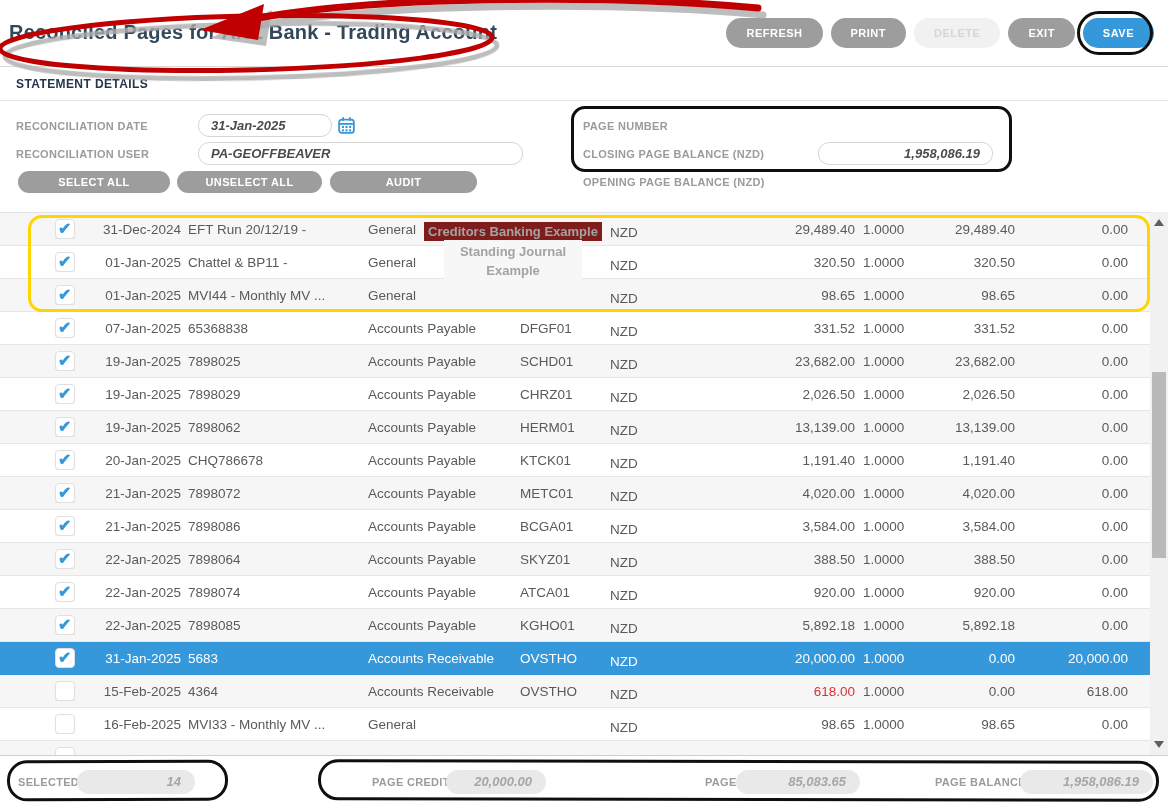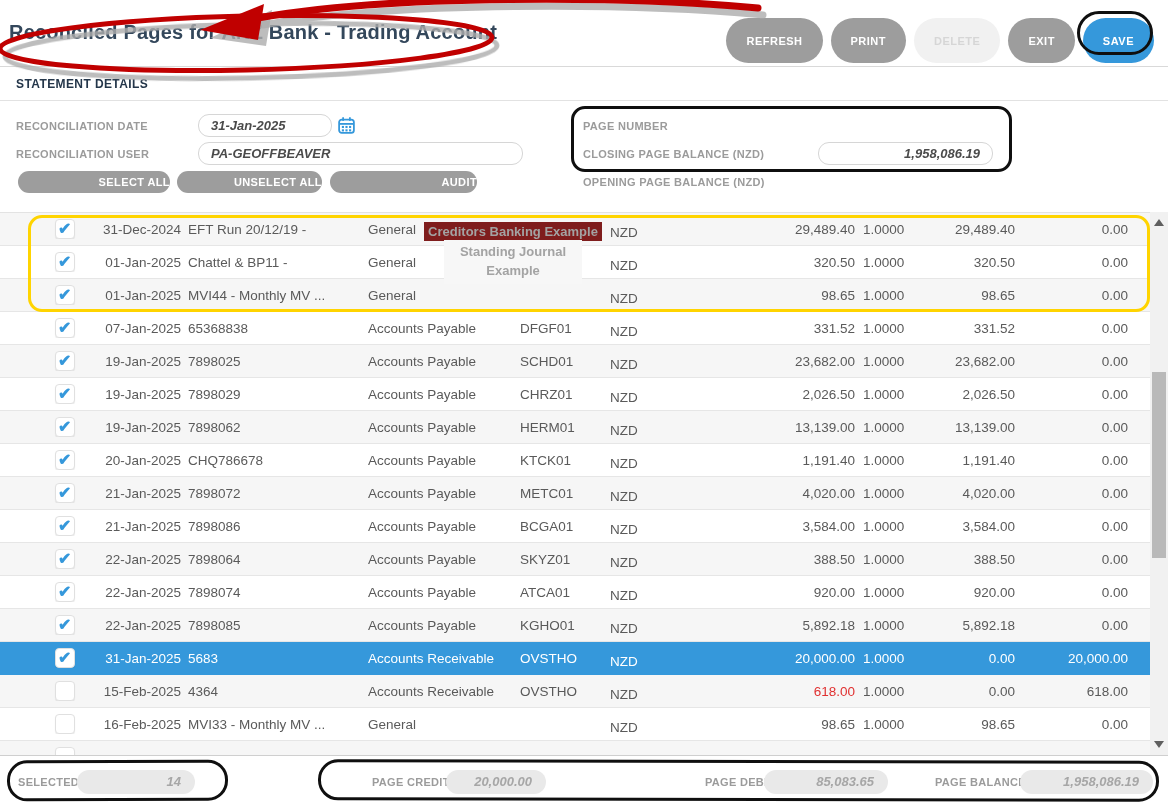--- a/index.html
+++ b/index.html
@@ -6,21 +6,21 @@
   html,body { width:1168px; height:806px; overflow:hidden; background:#fff;
     font-family:"Liberation Sans", sans-serif; }
   .page { position:relative; width:1168px; height:806px; background:#fff; overflow:hidden; }
 
   
   .header { position:absolute; top:0; left:0; width:1168px; height:67px;
     border-bottom:1px solid #d9d9d9; background:#fff; }
   .page-title { position:absolute; left:9px; top:21px; font-size:20px; font-weight:bold;
     color:#33475b; letter-spacing:.2px; }
   .header-buttons { position:absolute; right:14px; top:18px; display:flex; gap:8px; }
-  .btn { border:none; border-radius:999px; height:45px; padding:0 20px; font-size:11px;
+  .btn { border:none; border-radius:999px; height:30px; padding:0 20px; font-size:11px;
     font-weight:bold; letter-spacing:.5px; color:#fff; background:#9d9d9d; cursor:pointer;
     font-family:"Liberation Sans", sans-serif; }
   .btn.disabled { background:#f1f1f1; color:#d6d6d6; }
   .btn.primary { background:#3598db; }
 
   
   .section-bar { position:absolute; top:68px; left:0; width:1168px; height:33px;
     border-bottom:1px solid #e2e2e2; }
   .section-title { position:absolute; left:16px; top:9px; font-size:12px; font-weight:bold;
     color:#24364a; letter-spacing:.4px; }
@@ -29,21 +29,21 @@
   .form-label { position:absolute; font-size:11px; font-weight:bold; color:#9b9b9b;
     letter-spacing:.3px; }
   .field { position:absolute; height:23px; background:#fff; border:1px solid #d6d6d6;
     border-radius:11px; font-size:13px; font-weight:bold; font-style:italic; color:#4b4b4b;
     line-height:21px; padding:0 12px; }
   .field.right { text-align:right; }
   .field.disabled { background:#ebebeb; border-color:#e0e0e0; color:#b3b3b3; }
   .cal-icon { position:absolute; width:19px; height:19px; cursor:pointer; }
   .small-btn { position:absolute; height:22px; border:none; border-radius:999px;
     background:#9d9d9d; color:#fff; font-size:11px; font-weight:bold; letter-spacing:.4px;
-    cursor:pointer; font-family:"Liberation Sans", sans-serif;text-align:right; }
+    cursor:pointer; font-family:"Liberation Sans", sans-serif; }
 
   
   .table-viewport { position:absolute; top:212px; left:0; width:1150px; height:543px;
     overflow:hidden; border-top:1px solid #e3e3e3; }
   .trow { width:1150px; height:33px; display:grid;
     grid-template-columns:90px 95px 180px 150px 90px 55px 195px 60px 100px 113px;
     align-items:center; border-bottom:1px solid #e6e6e6; font-size:13.5px; color:#5a5a5a; }
   .trow.odd { background:#f6f6f6; }
   .trow.even { background:#fff; }
   .trow.selected { background:#3598db; color:#fff; border-bottom-color:#3598db; }
@@ -410,21 +410,21 @@
     <div class="sb-thumb"></div>
     <div class="sb-arrow sb-down"></div>
   </div>
 
   <div class="footer">
     <div class="foot-label" style="left:18px;">SELECTED</div>
     <div class="pill" style="left:77px; width:118px;">14</div>
     <div class="foot-label" style="left:372px;">PAGE CREDITS</div>
     <div class="pill" style="left:446px; width:100px;">20,000.00</div>
     <div class="foot-label" style="left:657px;padding-left:48px;">PAGE DEBITS</div>
-    <div class="pill" style="left:764px; width:124px;">85,083.65</div>
+    <div class="pill" style="left:736px; width:124px;">85,083.65</div>
     <div class="foot-label" style="left:935px;">PAGE BALANCE</div>
     <div class="pill" style="left:1020px; width:133px;">1,958,086.19</div>
   </div>
 
   <svg class="pen-svg" viewBox="0 0 1168 100">
     <g stroke="#adadad" fill="none" stroke-width="5" opacity="0.8" transform="translate(5,7)">
       <ellipse cx="246" cy="44" rx="246" ry="27" transform="rotate(-1.3 246 44)"></ellipse>
       <path d="M 758 8 C 630 -4 390 -6 258 18" stroke-width="7" stroke-linecap="round"></path>
     </g>
     <polygon points="205,31 267,3 261,39" fill="#adadad" opacity="0.8" transform="translate(5,7)"></polygon>

